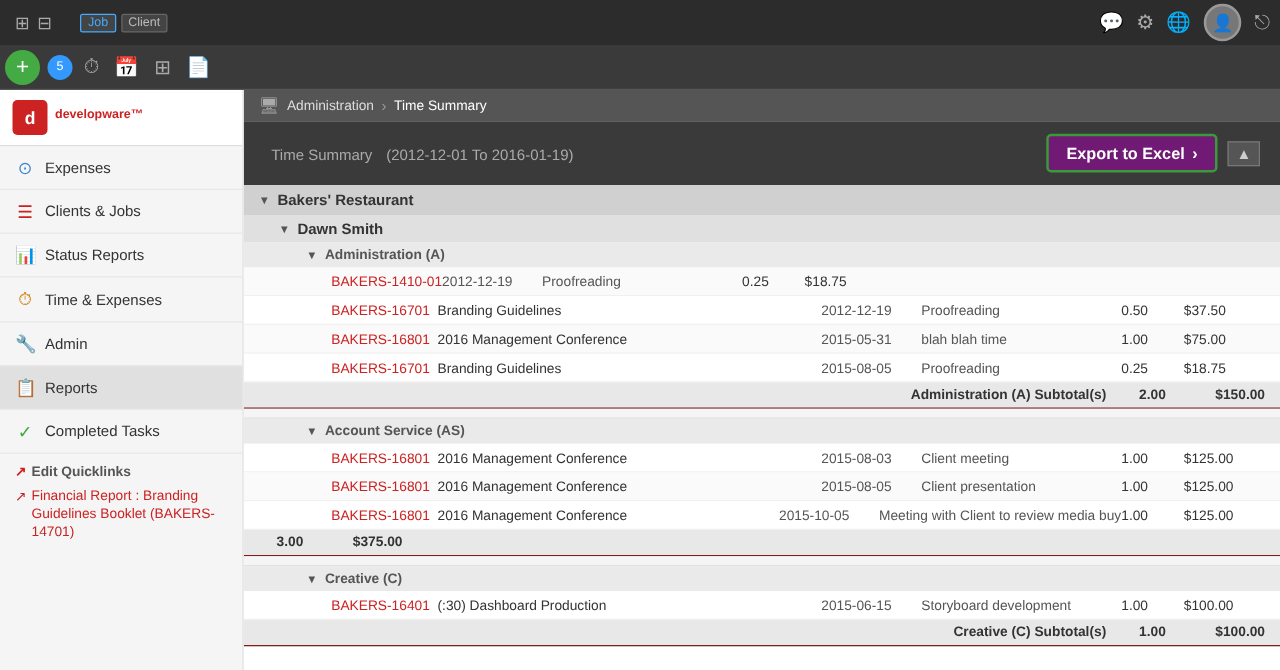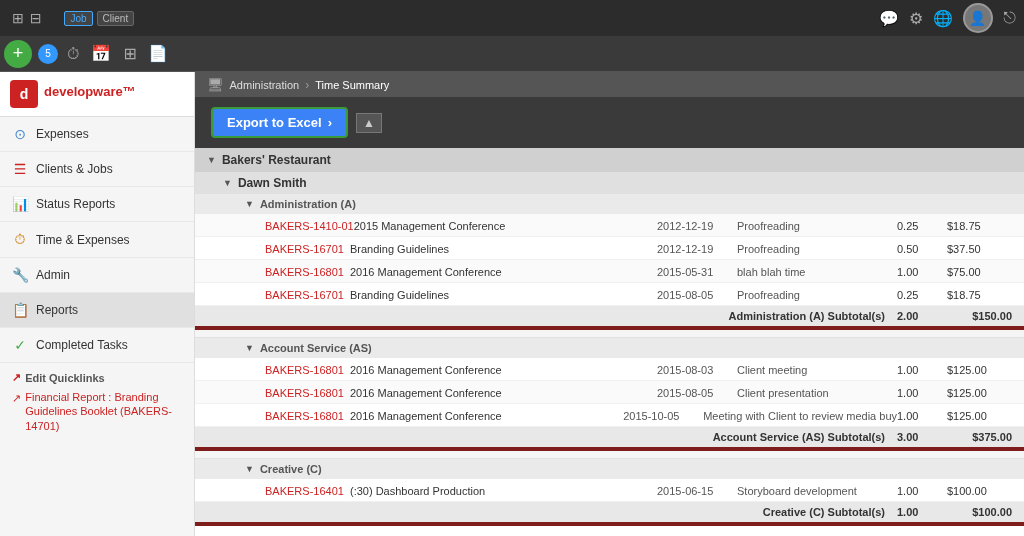--- a/index.html
+++ b/index.html
@@ -151,21 +151,21 @@
       border-radius: 4px;
       display: flex; align-items: center; justify-content: center;
       font-weight: bold;
       font-size: 14px;
     }
     .logo-text {
       font-size: 14px;
       font-weight: bold;
       color: #333;
     }
-    .logo-text span { color: #cc2222; font-size: 13px; vertical-align: super; }
+    .logo-text span { color: #cc2222; font-size: 10px; vertical-align: super; }
 
     .nav-item {
       display: flex;
       align-items: center;
       gap: 8px;
       padding: 9px 12px;
       cursor: pointer;
       color: #333;
       border-bottom: 1px solid #e8e8e8;
       font-size: 12px;
@@ -224,21 +224,21 @@
       align-items: center;
       justify-content: space-between;
     }
     .page-title {
       font-size: 18px;
       color: #fff;
       font-weight: bold;
     }
     .page-title span { font-size: 12px; color: #aaa; font-weight: normal; margin-left: 6px; }
     .export-btn {
-      background: #3b82f6;
+      background: #701a75;
       color: white;
       border: 2px solid #3a9a3a;
       border-radius: 4px;
       padding: 6px 14px;
       font-size: 13px;
       cursor: pointer;
       display: flex;
       align-items: center;
       gap: 6px;
       font-weight: bold;
@@ -306,25 +306,25 @@
     .col-task { min-width: 160px; color: #555; }
     .col-hours { min-width: 50px; color: #333; }
     .col-amount { min-width: 65px; text-align: left; color: #333; font-weight: normal; }
 
     
     .subtotal-row {
       display: flex;
       align-items: center;
       padding: 4px 12px 4px 12px;
       background: #e8e8e8;
-      border-bottom: 4px solid #7f1d1d;
+      border-bottom: 1px solid #7f1d1d;
       font-size: 11px;
     }
     .subtotal-label { flex: 1; text-align: right; font-weight: bold; color: #333; padding-right: 12px; }
-    .subtotal-hours { min-width: 50px; text-align: left; font-weight: bold; }
+    .subtotal-hours { min-width: 50px; text-align: center; font-weight: bold; }
     .subtotal-amount { min-width: 65px; text-align: right; font-weight: bold; padding-right: 0; }
 
     .spacer-row {
       height: 8px;
       background: #f5f5f5;
       border-bottom: 1px solid #e0e0e0;
     }
   </style>
 </head>
 <body>
@@ -410,20 +410,26 @@
   <div class="main-content">
 
     <div class="breadcrumb">
       <span class="breadcrumb-icon">🖥</span>
       <span class="breadcrumb-item">Administration</span>
       <span class="breadcrumb-sep">›</span>
       <span class="breadcrumb-item active">Time Summary</span>
     </div>
 
     <div class="page-header">
+      <div>
+        <span class="page-title">
+          <span>Time Summary</span>
+          <span>(2012-12-01 To 2016-01-19)</span>
+        </span>
+      </div>
       <div style="display:flex;gap:8px;align-items:center;">
         <button class="export-btn">
           <span>Export to Excel</span>
           <span>›</span>
         </button>
         <button class="up-btn">▲</button>
       </div>
     </div>
 
     <div class="table-container">
@@ -438,21 +444,20 @@
         <span>Dawn Smith</span>
       </div>
 
       <div class="sub-sub-header">
         <span class="triangle">▼</span>
         <span>Administration (A)</span>
       </div>
 
       <div class="data-row">
         <span class="col-link">BAKERS-1410-01</span>
-        <span class="col-desc">2015 Management Conference</span>
         <span class="col-date">2012-12-19</span>
         <span class="col-task">Proofreading</span>
         <span class="col-hours">0.25</span>
         <span class="col-amount">$18.75</span>
       </div>
       <div class="data-row">
         <span class="col-link">BAKERS-16701</span>
         <span class="col-desc">Branding Guidelines</span>
         <span class="col-date">2012-12-19</span>
         <span class="col-task">Proofreading</span>
@@ -506,21 +511,20 @@
       </div>
       <div class="data-row">
         <span class="col-link">BAKERS-16801</span>
         <span class="col-desc">2016 Management Conference</span>
         <span class="col-date">2015-10-05</span>
         <span class="col-task">Meeting with Client to review media buy</span>
         <span class="col-hours">1.00</span>
         <span class="col-amount">$125.00</span>
       </div>
       <div class="subtotal-row">
-        <span class="subtotal-label">Account Service (AS) Subtotal(s)</span>
         <span class="subtotal-hours">3.00</span>
         <span class="subtotal-amount">$375.00</span>
       </div>
 
       <div class="spacer-row"></div>
 
       <div class="sub-sub-header">
         <span class="triangle">▼</span>
         <span>Creative (C)</span>
       </div>

